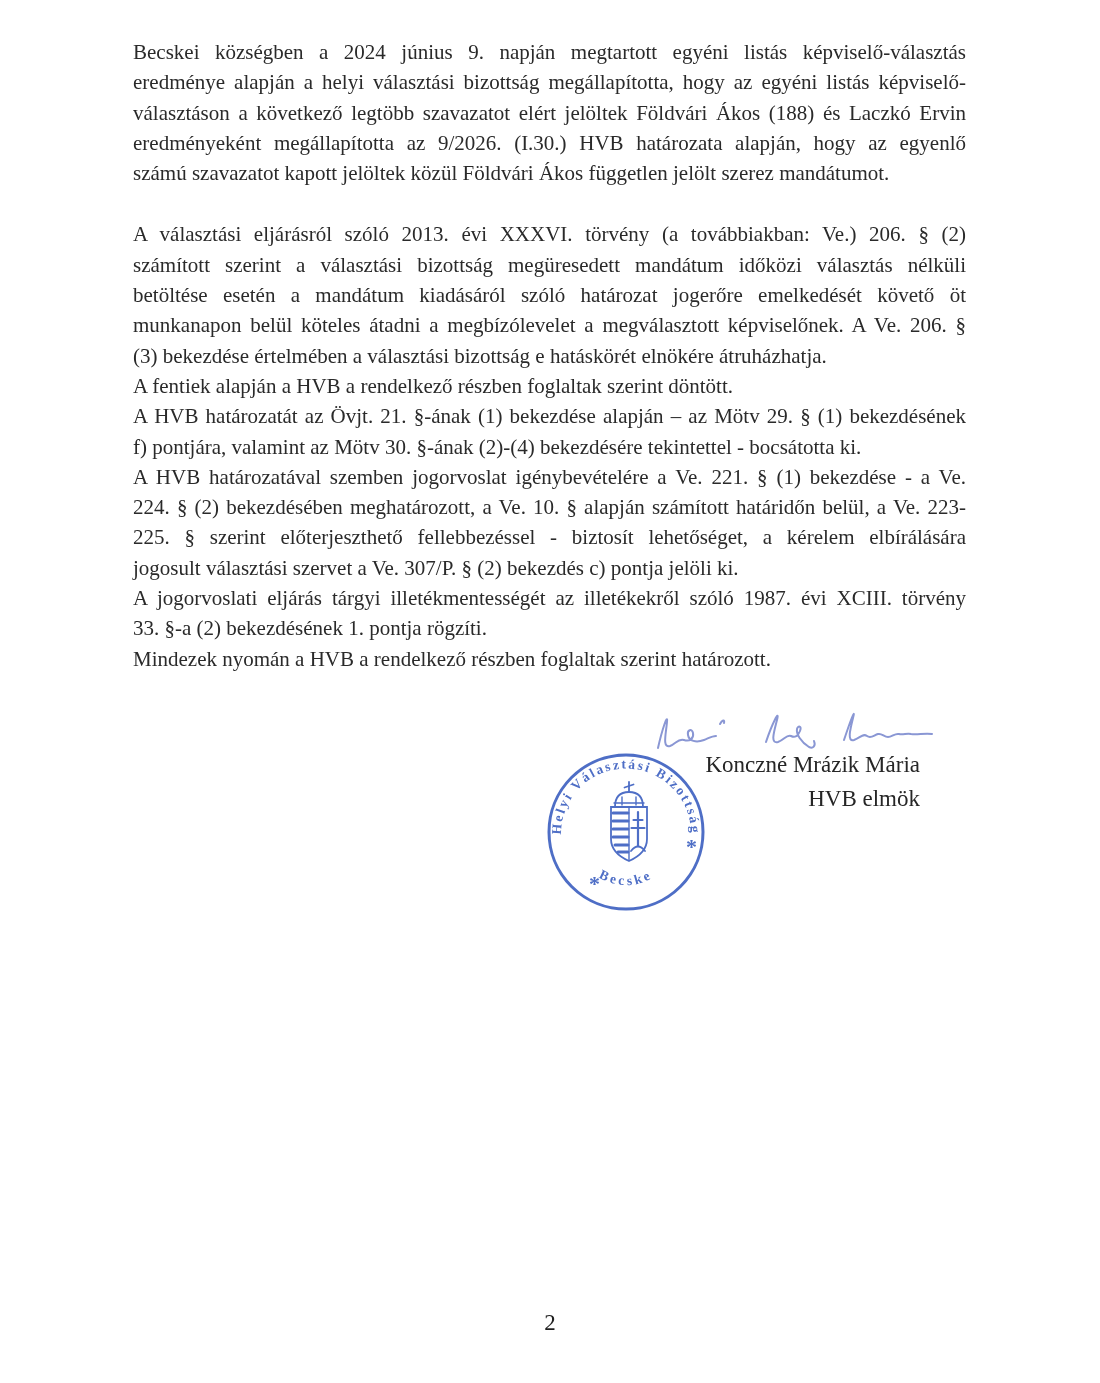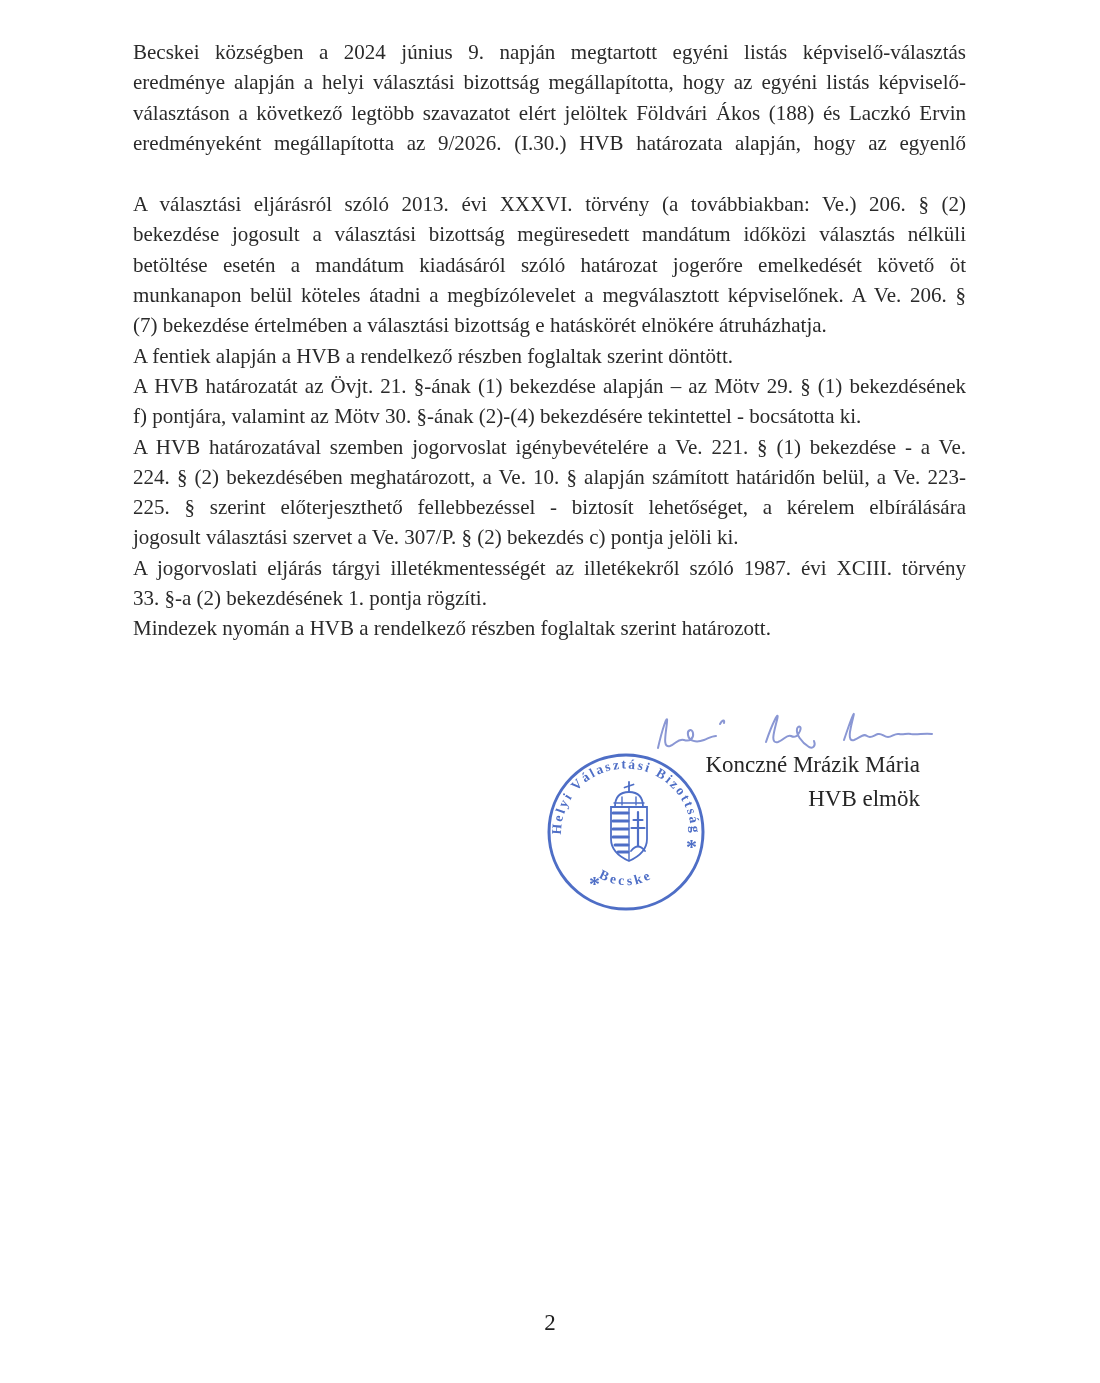--- a/index.html
+++ b/index.html
@@ -60,28 +60,29 @@
 </style>
 </head>
 <body>
 
 <div class="textblock">
   <div class="para">
       <div class="line j">Becskei községben a 2024 június 9. napján megtartott egyéni listás képviselő-választás</div>
       <div class="line j">eredménye alapján a helyi választási bizottság megállapította, hogy az egyéni listás képviselő-</div>
       <div class="line j">választáson a következő legtöbb szavazatot elért jelöltek Földvári Ákos (188) és Laczkó Ervin</div>
       <div class="line j">eredményeként megállapította az 9/2026. (I.30.) HVB határozata alapján, hogy az egyenlő</div>
+      <div class="line">számú szavazatot kapott jelöltek közül Földvári Ákos független jelölt szerez mandátumot.</div>
     </div>
   <div class="para-spacer"></div>
   <div class="para">
       <div class="line j">A választási eljárásról szóló 2013. évi XXXVI. törvény (a továbbiakban: Ve.) 206. § (2)</div>
-      <div class="line j">bekezdése jogosult a választási bizottság megüresedett mandátum időközi választás nélküli</div>
+      <div class="line j">számított szerint a választási bizottság megüresedett mandátum időközi választás nélküli</div>
       <div class="line j">betöltése esetén a mandátum kiadásáról szóló határozat jogerőre emelkedését követő öt</div>
       <div class="line j">munkanapon belül köteles átadni a megbízólevelet a megválasztott képviselőnek. A Ve. 206. §</div>
-      <div class="line">(7) bekezdése értelmében a választási bizottság e hatáskörét elnökére átruházhatja.</div>
+      <div class="line">(3) bekezdése értelmében a választási bizottság e hatáskörét elnökére átruházhatja.</div>
       <div class="line">A fentiek alapján a HVB a rendelkező részben foglaltak szerint döntött.</div>
       <div class="line j">A HVB határozatát az Övjt. 21. §-ának (1) bekezdése alapján – az Mötv 29. § (1) bekezdésének</div>
       <div class="line">f) pontjára, valamint az Mötv 30. §-ának (2)-(4) bekezdésére tekintettel - bocsátotta ki.</div>
       <div class="line j">A HVB határozatával szemben jogorvoslat igénybevételére a Ve. 221. § (1) bekezdése - a Ve.</div>
       <div class="line j">224. § (2) bekezdésében meghatározott, a Ve. 10. § alapján számított határidőn belül, a Ve. 223-</div>
       <div class="line j">225. § szerint előterjeszthető fellebbezéssel - biztosít lehetőséget, a kérelem elbírálására</div>
       <div class="line">jogosult választási szervet a Ve. 307/P. § (2) bekezdés c) pontja jelöli ki.</div>
       <div class="line j">A jogorvoslati eljárás tárgyi illetékmentességét az illetékekről szóló 1987. évi XCIII. törvény</div>
       <div class="line">33. §-a (2) bekezdésének 1. pontja rögzíti.</div>
       <div class="line">Mindezek nyomán a HVB a rendelkező részben foglaltak szerint határozott.</div>

